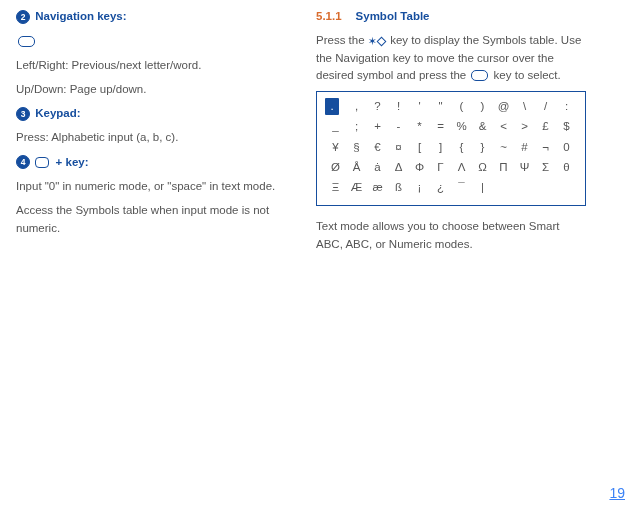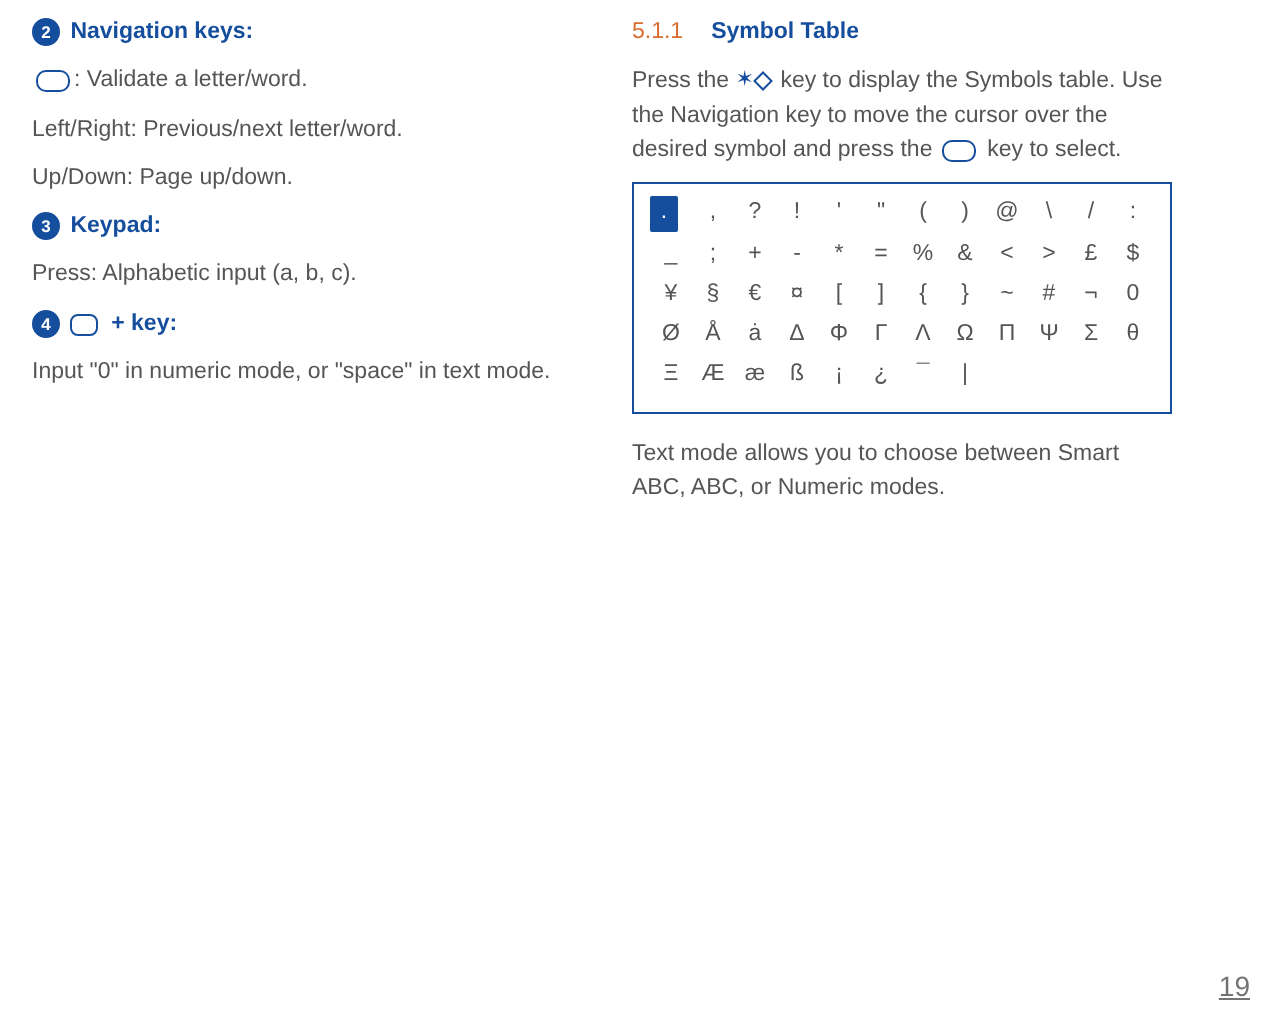--- a/index.html
+++ b/index.html
@@ -19,28 +19,28 @@
     padding: 8px 16px 8px 16px;
     gap: 30px;
   }
   .col {
     width: 270px;
     line-height: 1.5;
   }
   .blue { color: #164e9e; font-weight: bold; }
   .bold { font-weight: normal; color: #555; }
   .para { margin-bottom: 7px; }
-  .sect-num { color: #d96c2e; font-weight: normal; margin-right: 14px; }
+  .sect-num { color: #d96c2e; font-weight: bold; margin-right: 14px; }
   .sect-title { color: #164e9e; font-weight: bold; }
   .heading { margin-bottom: 7px; }
   .pagenum {
     position: absolute;
     right: 16px;
     bottom: 14px;
-    color: #737373;
+    color: #3b82f6;
     font-size: 14px;
     text-decoration: underline;
   }
   
   .key-rounded {
     display: inline-block;
     width: 15px; height: 9px;
     border: 1.2px solid #164e9e;
     border-radius: 5px;
     vertical-align: middle;
@@ -116,21 +116,21 @@
 
 <div class="page">
 
   <div class="col">
 
     <div class="para">
       <span class="circnum"><span>2</span></span>
       <span class="blue">Navigation keys:</span>
     </div>
     <div class="para">
-      <span class="key-rounded"></span><span>: Validate a letter/word.</span>
+      <span class="key-rounded"></span>
     </div>
     <div class="para">
       <span class="bold">Left/Right</span><span>: Previous/next letter/word.</span>
     </div>
     <div class="para">
       <span class="bold">Up/Down</span><span>: Page up/down.</span>
     </div>
 
     <div class="para">
       <span class="circnum"><span>3</span></span>
@@ -143,20 +143,21 @@
     <div class="para">
       <span class="circnum"><span>4</span></span>
       <span class="blue">
         <span class="zero-box"></span>
         <span class="zero-plus">&nbsp;+ </span>
         <span>key:</span>
       </span>
     </div>
     <div class="para">Input "0" in numeric mode, or "space" in text mode.</div>
 
+    <div class="para">Access the Symbols table when input mode is not numeric.</div>
   </div>
 
   <div class="col">
     <div class="heading">
       <span class="sect-num">5.1.1</span><span class="sect-title">Symbol Table</span>
     </div>
     <div class="para">
       <span>Press the </span><span class="star-diamond">✶</span><span class="tiny-diamond"></span><span> key to display the Symbols table. Use the Navigation key to move the cursor over the desired symbol and press the </span><span class="key-rounded"></span><span> key to select.</span>
     </div>
 

